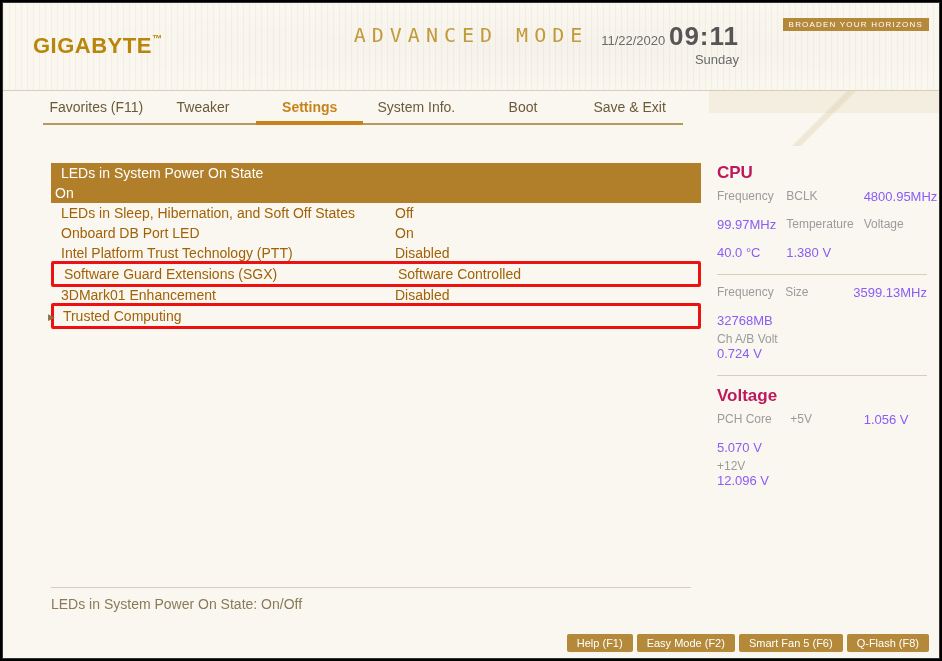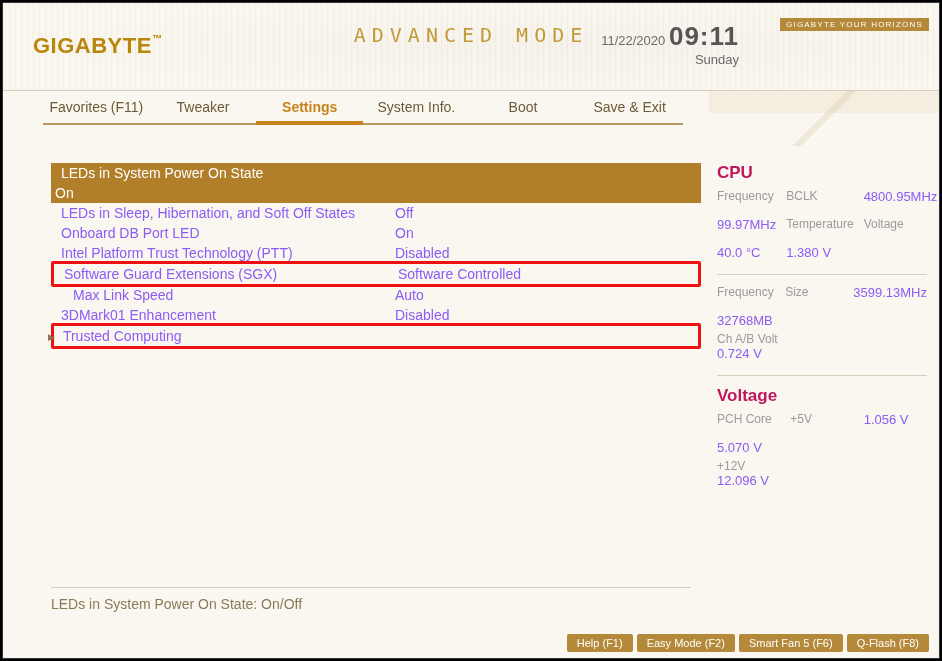--- a/index.html
+++ b/index.html
@@ -106,21 +106,21 @@
   }
   
   .settings-panel {
     position: absolute;
     left: 48px; top: 160px;
     width: 650px;
   }
   .row {
     display: flex;
     font-size: 14px;
-    color: #8b5cf6;
+    color: #a16207;
     line-height: 20px;
     padding: 0 4px;
   }
   .row .label { width: 340px; padding-left: 6px; }
   .row .value { flex: 1; }
   .row.indent .label { padding-left: 18px; }
   .row.row-highlight {
     background: #b17e2a;
     color: #fff;
     flex-direction: column;
@@ -197,21 +197,21 @@
     <div class="brand">
       <span>GIGABYTE</span><sup>™</sup>
     </div>
     <div class="mode-title">ADVANCED MODE</div>
     <div class="datetime">
       <span>11/22/2020</span>
       <span class="time">09:11</span><br>
       <span>Sunday</span>
     </div>
     <div class="logo-vision">
-      <div class="tag">GIGABYTE YOUR HORIZONS</div>
+      <div class="tag">BROADEN YOUR HORIZONS</div>
     </div>
   </div>
 
   <div class="tabs" id="tabs">
       <div class="tab">Favorites (F11)</div>
       <div class="tab">Tweaker</div>
       <div class="tab active">Settings</div>
       <div class="tab">System Info.</div>
       <div class="tab">Boot</div>
       <div class="tab">Save &amp; Exit</div>
@@ -232,24 +232,20 @@
         <div class="label">Onboard DB Port LED</div>
         <div class="value">On</div>
       </div>
       <div class="row">
         <div class="label">Intel Platform Trust Technology (PTT)</div>
         <div class="value">Disabled</div>
       </div>
       <div class="row redbox">
         <div class="label">Software Guard Extensions (SGX)</div>
         <div class="value">Software Controlled</div>
-      </div>
-      <div class="row indent">
-        <div class="label">Max Link Speed</div>
-        <div class="value">Auto</div>
       </div>
       <div class="row">
         <div class="label">3DMark01 Enhancement</div>
         <div class="value">Disabled</div>
       </div>
       <div class="row submenu redbox">
         <div class="label">Trusted Computing</div>
         <div class="value"></div>
       </div>
     </div>

